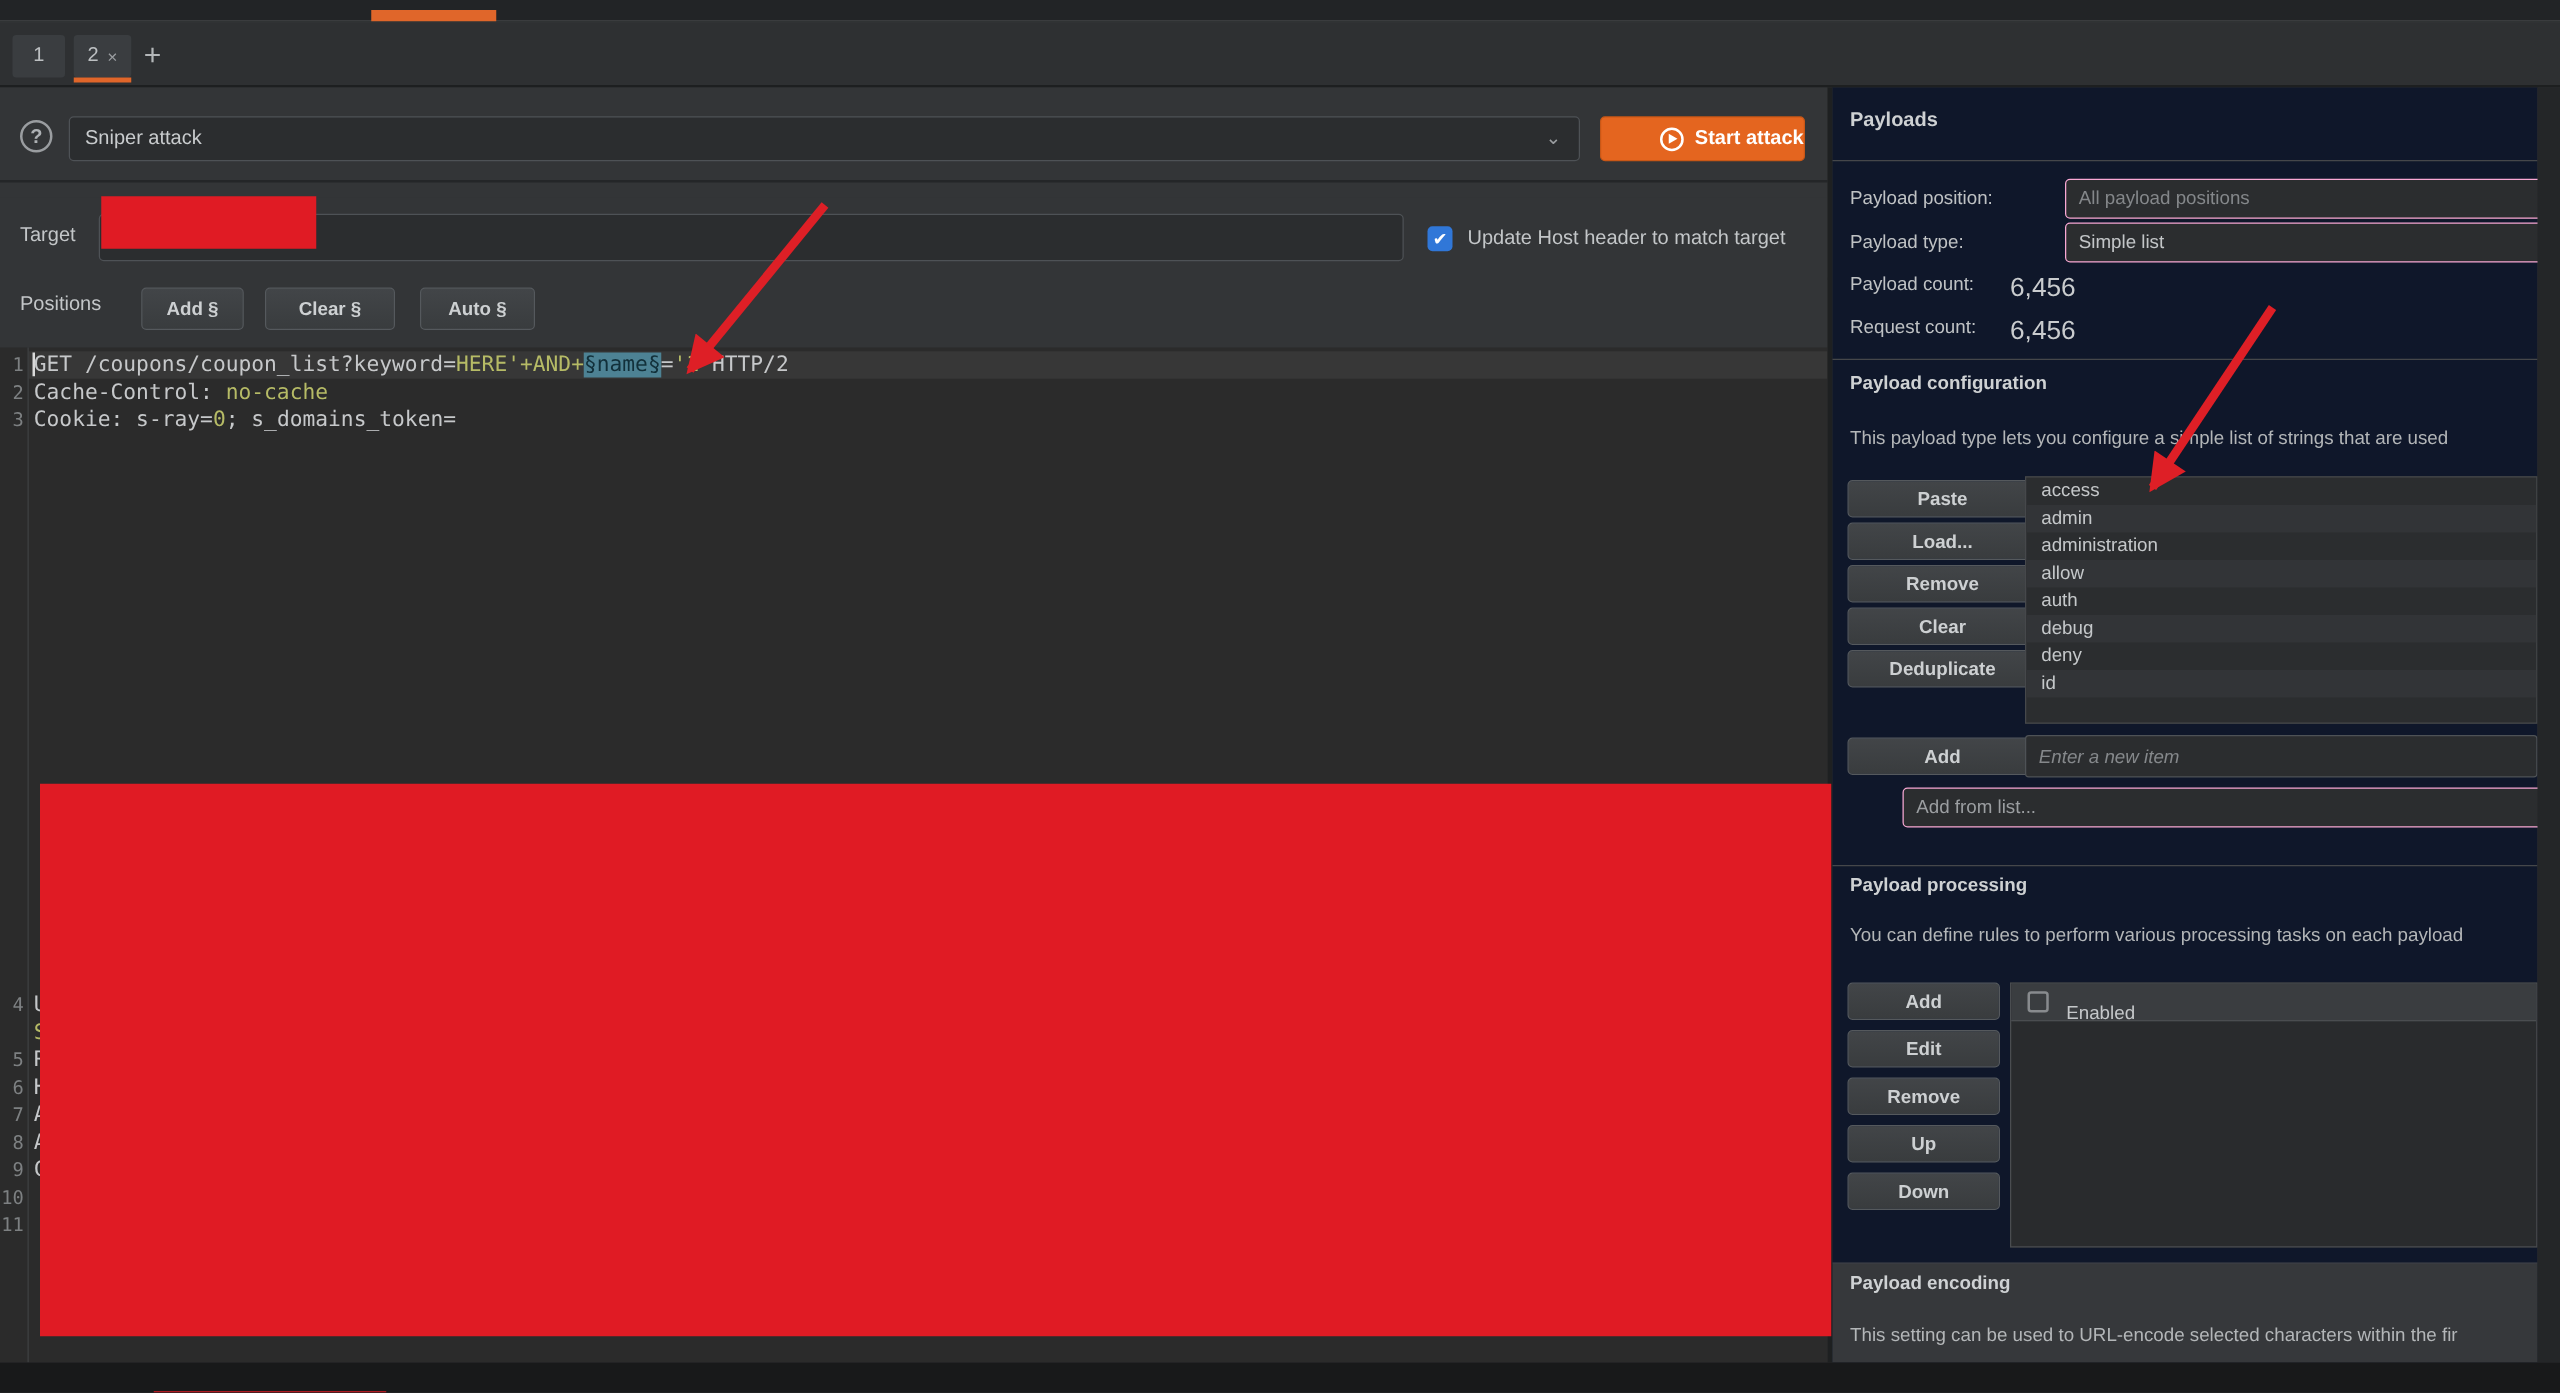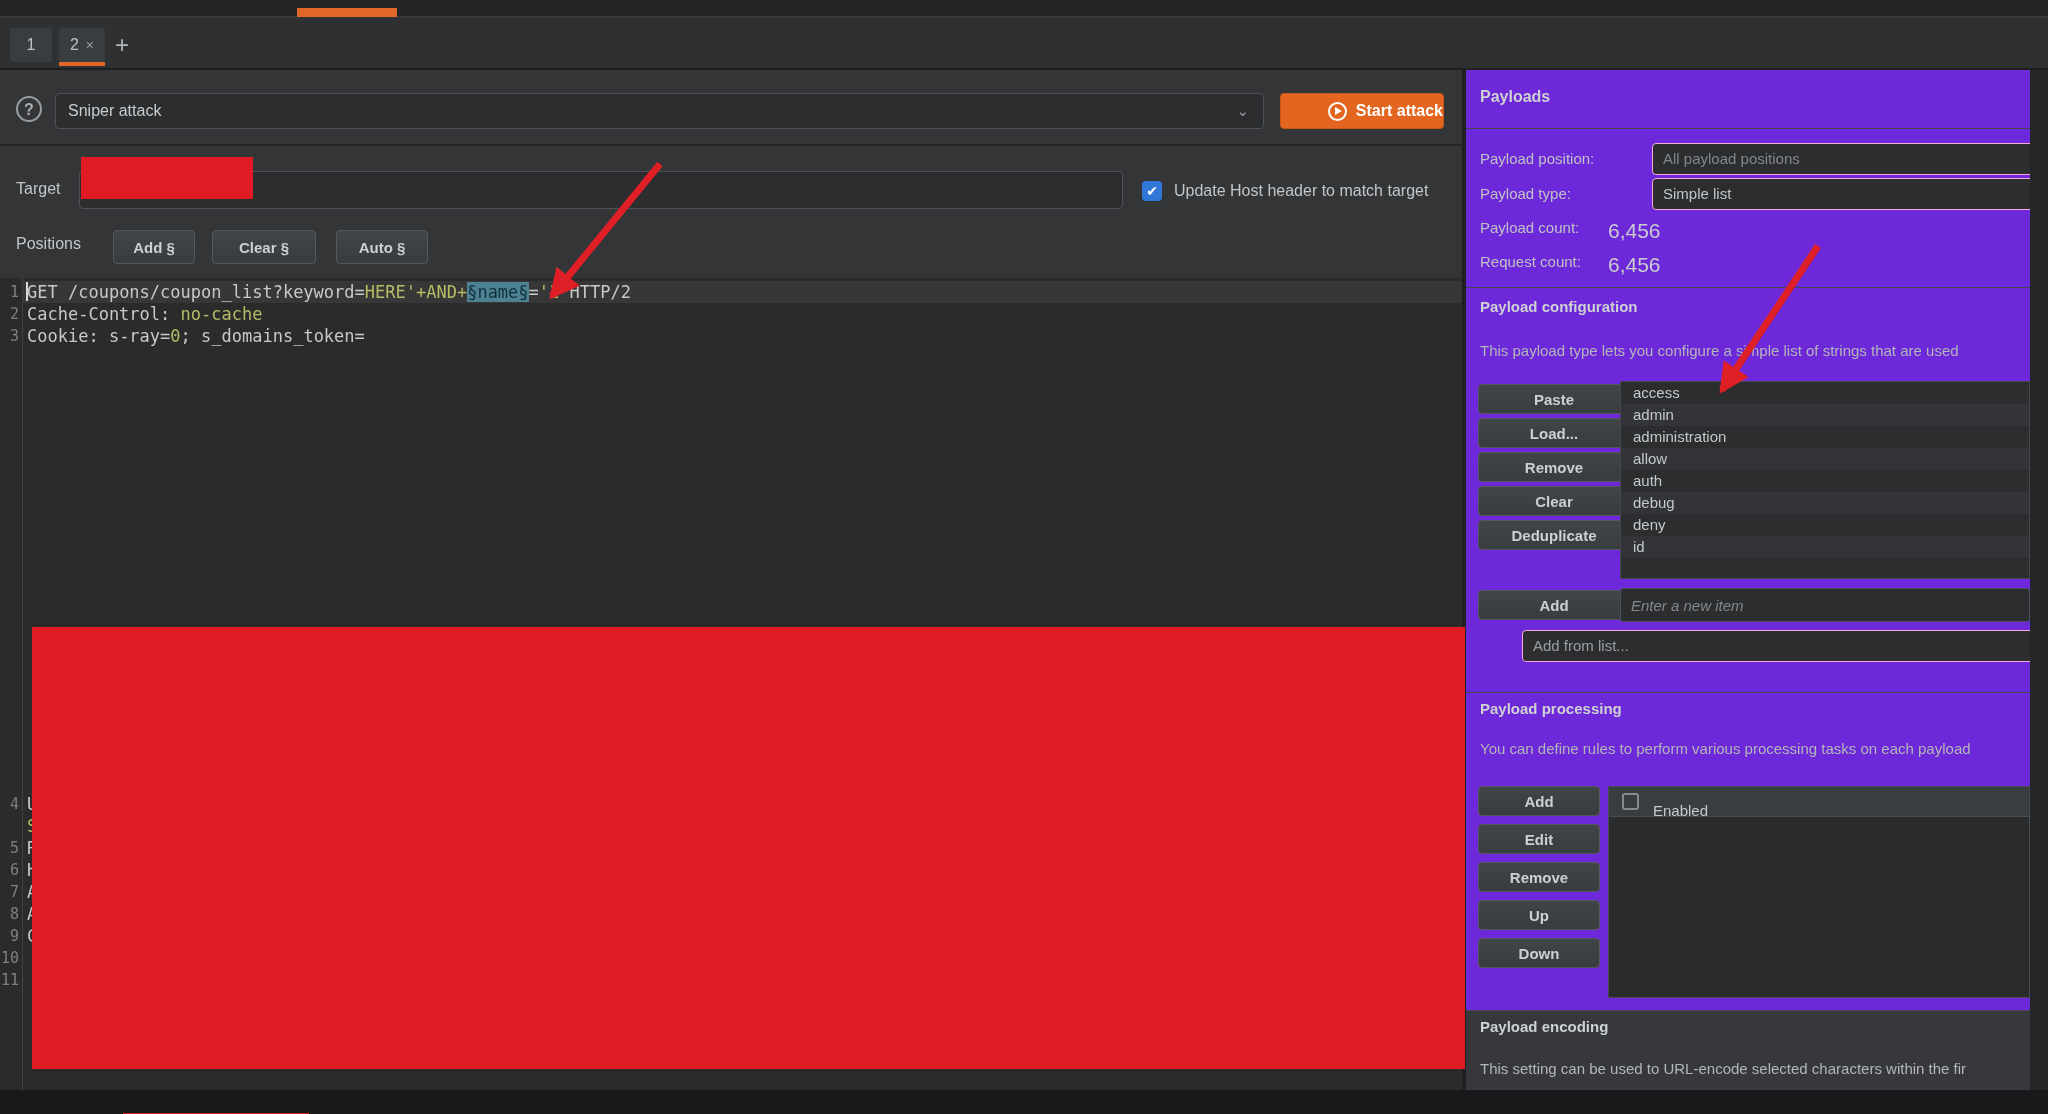--- a/index.html
+++ b/index.html
@@ -62,21 +62,21 @@
   #gutter-line { left:22px; top:0; width:1px; height:812px; background:#3f4143; }
   #current-line { left:23px; top:3px; width:1439px; height:22px; background:#373737; }
   #cursor { left:26px; top:4px; width:2px; height:19px; background:#dadada; }
   .gnum { left:0; width:19px; height:22px; text-align:right; color:#7d8082; font-size:15px; line-height:22px; }
   .codeline { left:27px; height:22px; line-height:22px; color:#c6c8ca; white-space:pre; }
   .olv { color:#b6bb66; }
   .marker { background:#4d8294; color:#12303a; }
 
   
   #divider { left:1462px; top:70px; width:4px; height:1020px; background:#1e2021; }
-  #rpanel { left:1466px; top:70px; width:564px; height:1020px; background:#6d28d9; }
+  #rpanel { left:1466px; top:70px; width:564px; height:1020px; background:#0f172a; }
   #redge { left:2030px; top:70px; width:18px; height:1020px; background:#242628; }
   .rtitle { left:14px; font-size:16px; font-weight:bold; color:#ced1d3; }
   .rlabel { left:14px; font-size:15px; color:#bfc2c4; }
   .rvalue { left:142px; font-size:21px; color:#c9ccce; }
   .rrule { left:0; width:564px; height:1px; background:#45474a; }
   .rdesc { left:14px; width:552px; height:20px; font-size:15px; color:#b3b6b8; white-space:nowrap; overflow:hidden; }
   .rcombo { background:#2b2d2f; border:1px solid #f9a8d4; border-radius:4px; font-size:15px; line-height:30px;
             padding:0 10px; white-space:nowrap; overflow:hidden;margin-left:44px; }
   .disabled-text { color:#84878a; }
   .sbtn { left:12px; width:152px; height:30px; }

